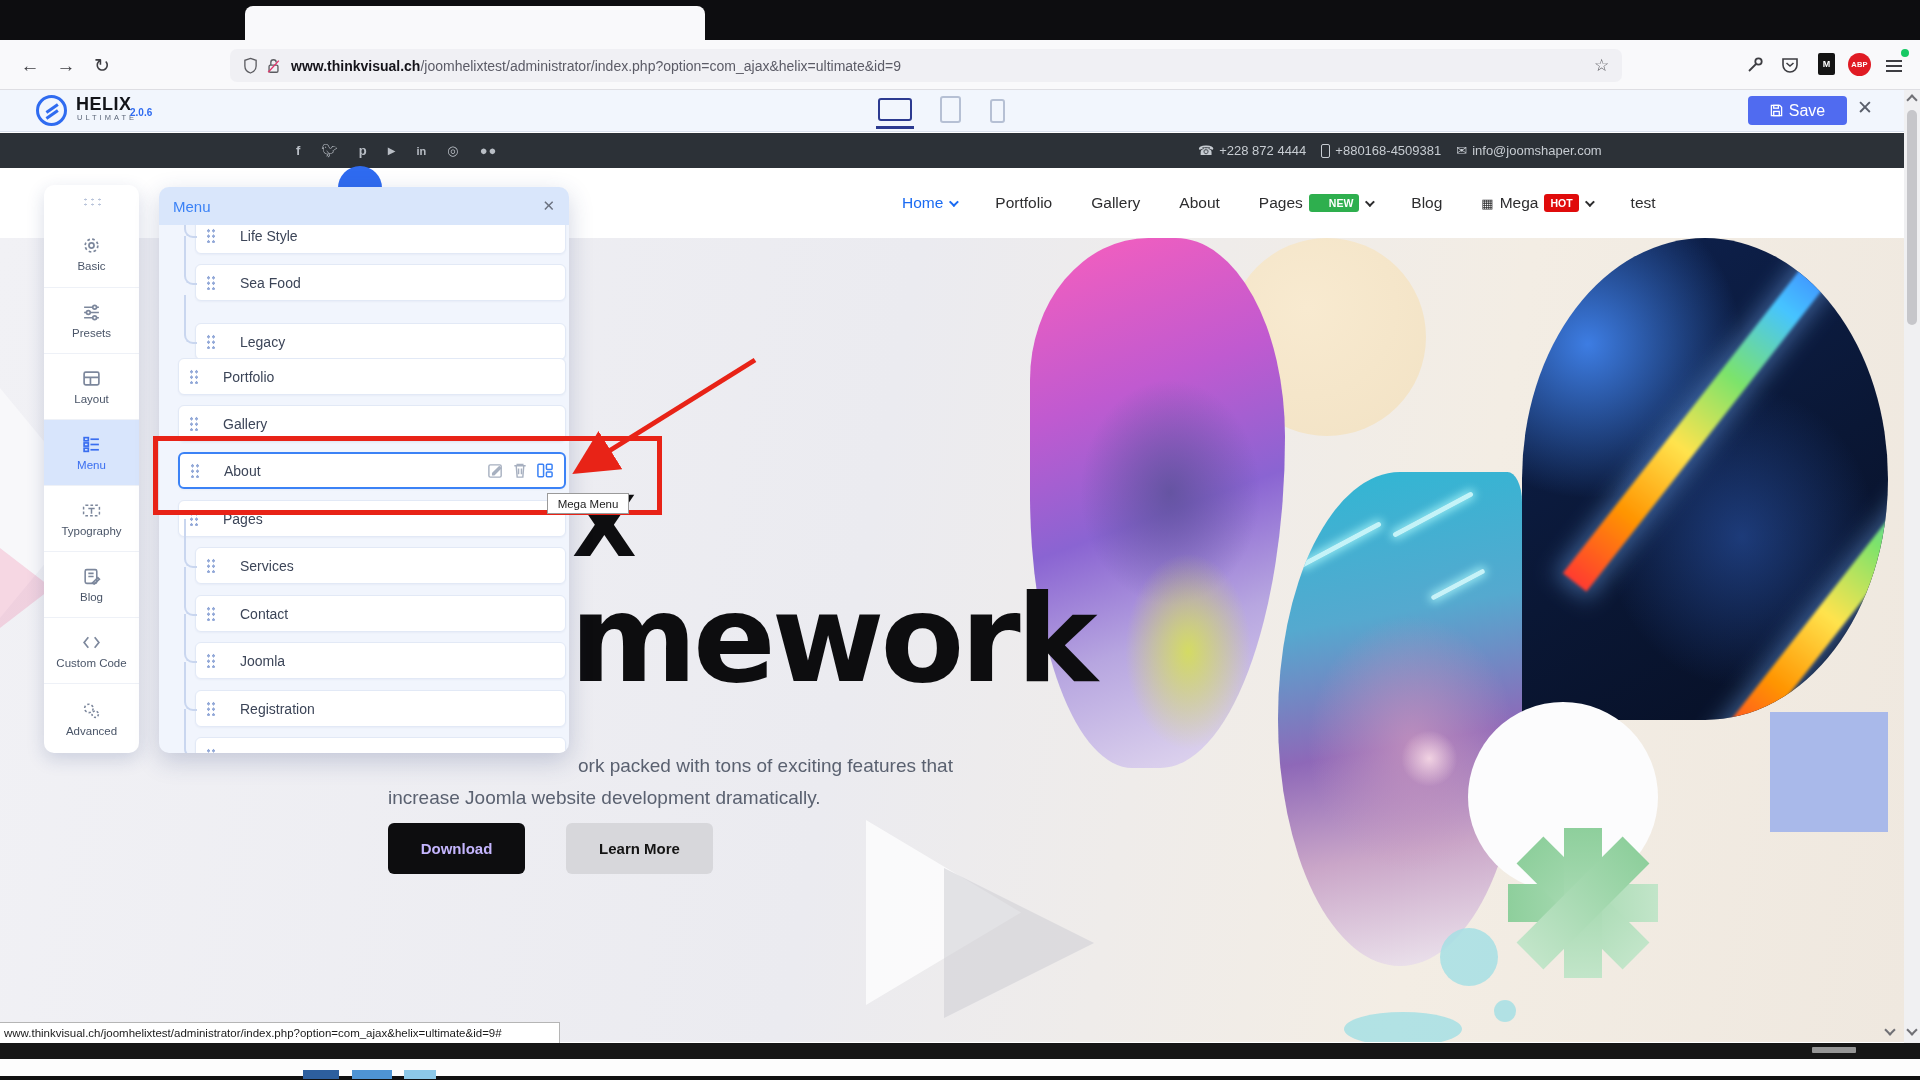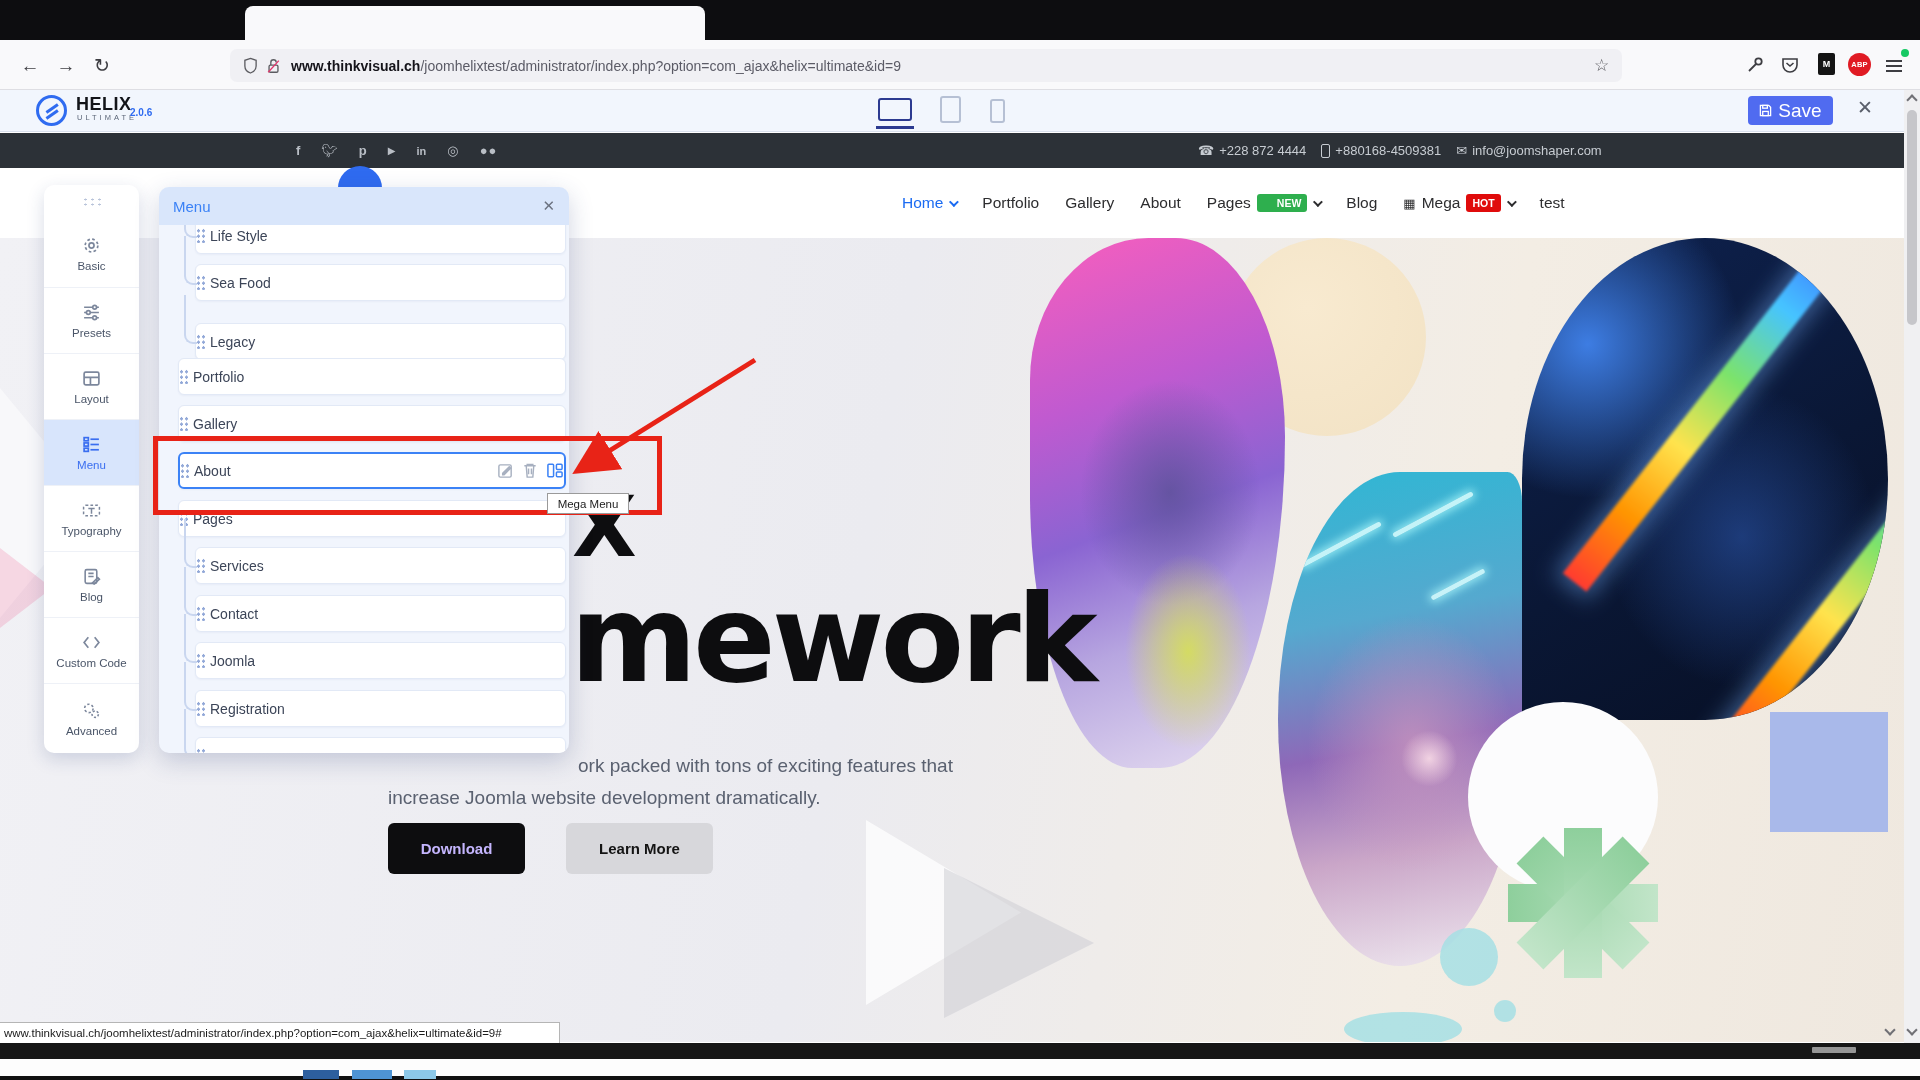--- a/index.html
+++ b/index.html
@@ -26,32 +26,32 @@
   .adminbar { left:0; top:90px; width:1920px; height:42px; background:#f2f6fd; border-bottom:1px solid #d9e0ec; }
   .logo-circle { left:36px; top:95px; width:31px; height:31px; border:3px solid #2f6bf0; border-radius:50%; }
   .logo-circle i { position:absolute; width:14px; height:2.5px; background:#2f6bf0; left:6px; transform:rotate(-35deg); }
   .brand { left:76px; top:94px; font-size:18px; font-weight:bold; color:#121419; letter-spacing:.5px; }
   .brandsub { left:77px; top:113px; font-size:7.5px; letter-spacing:3px; color:#5c6678; }
   .ver { left:130px; top:107px; font-size:10px; color:#2f6bf0; font-weight:bold; }
   .dev-desktop { left:878px; top:98px; width:34px; height:23px; border:2.5px solid #2c3a90; border-radius:3px; }
   .dev-underline { left:876px; top:126px; width:38px; height:3px; background:#2c3a90; }
   .dev-tablet { left:940px; top:96px; width:21px; height:27px; border:2px solid #b6c0d4; border-radius:3px; }
   .dev-phone  { left:990px; top:99px; width:15px; height:24px; border:2px solid #b6c0d4; border-radius:3px; }
-  .savebtn { left:1748px; top:96px; width:85px; height:29px; background:#506bf0; border-radius:4px; color:#fff;
-             font-size:19px; display:flex; align-items:center; justify-content:center; gap:6px; }
+  .savebtn { left:1748px; top:96px; width:99px; height:29px; background:#506bf0; border-radius:4px; color:#fff;
+             font-size:16px; display:flex; align-items:center; justify-content:center; gap:6px; }
   .closeadmin { left:1857px; top:96px; font-size:19px; color:#5a5f6b; }
 
   
   .site-darkbar { left:0; top:133px; width:1904px; height:35px; background:#2c3137; }
   .socials { left:296px; top:133px; height:35px; display:flex; align-items:center; gap:21px; color:#b9bec5; font-size:13px; }
   .contactbar { left:1198px; top:133px; height:35px; display:flex; align-items:center; gap:15px; color:#c7ccd2; font-size:13px; }
   .contactbar .grp { display:flex; align-items:center; gap:5px; }
   .mob-ic { width:9px; height:14px; border:1.5px solid #c7ccd2; border-radius:2px; }
   .site-nav { left:0; top:168px; width:1904px; height:70px; background:#ffffff; }
-  .navrow { left:902px; top:168px; height:70px; display:flex; align-items:center; gap:26px; font-size:15.5px; color:#2d2d2f; }
+  .navrow { left:902px; top:168px; height:70px; display:flex; align-items:center; gap:39px; font-size:15.5px; color:#2d2d2f; }
   .navrow .it { display:flex; align-items:center; gap:6px; }
   .nav-home { color:#1b6bf2; }
   .caret { width:7px; height:7px; border-right:2.2px solid #2d2d2f; border-bottom:2.2px solid #2d2d2f; transform:rotate(45deg) translateY(-2px); }
   .caret.blue { border-color:#1b6bf2; }
   .badge { font-size:10.5px; color:#fff; border-radius:3px; padding:3px 6px; font-weight:bold; }
   .sitelogo { left:338px; top:166px; width:44px; height:44px; border-radius:50%; background:#2f6bf0; }
 
   
   .hero { left:0; top:238px; width:1904px; height:804px; overflow:hidden;
           background:linear-gradient(100deg,#f1f1f5 0%,#ebebf0 45%,#f3ede4 75%,#efe8df 100%); }
@@ -110,21 +110,21 @@
   .sideitem.active svg { stroke:#3a6ef0; }
 
   
   .menupanel { left:159px; top:187px; width:410px; height:566px; background:#f1f5fd; border-radius:10px;
                overflow:hidden; box-shadow:0 8px 24px rgba(40,60,120,.22); }
   .menuhead { position:absolute; left:0; top:0; width:410px; height:38px; background:#d9e6fb; z-index:5;
               display:flex; align-items:center; justify-content:space-between; padding:0 14px; }
   .menuhead .t { color:#3b82f6; font-size:15px; }
   .menuhead .x { color:#6b7280; font-size:15px; }
   .mrow { position:absolute; height:37px; background:#fff; border:1px solid #e2e9f6; border-radius:6px;
-          display:flex; align-items:center; padding:0 0; gap:4px; font-size:14px; color:#3c4558;
+          display:flex; align-items:center; padding:0 10px; gap:24px; font-size:14px; color:#3c4558;
           box-shadow:0 1px 2px rgba(60,80,140,.05); }
   .mrow.lvl0 { left:19px; width:388px; }
   .mrow.lvl1 { left:36px; width:371px; }
   .mrow.sel { border:2px solid #3b82f6; }
   .mrow.lvl1::before { content:""; position:absolute; left:-12px; top:-29px; width:11px; height:47px;
           border-left:2px solid #c9d6ef; border-bottom:2px solid #c9d6ef; border-radius:0 0 0 9px; }
   .mdots { width:10px; height:15px; flex:0 0 10px;
            background-image:radial-gradient(#93a9d8 1.3px, transparent 1.5px); background-size:5px 5.5px; }
   .rowicons { margin-left:auto; display:flex; gap:8px; align-items:center; }
 

